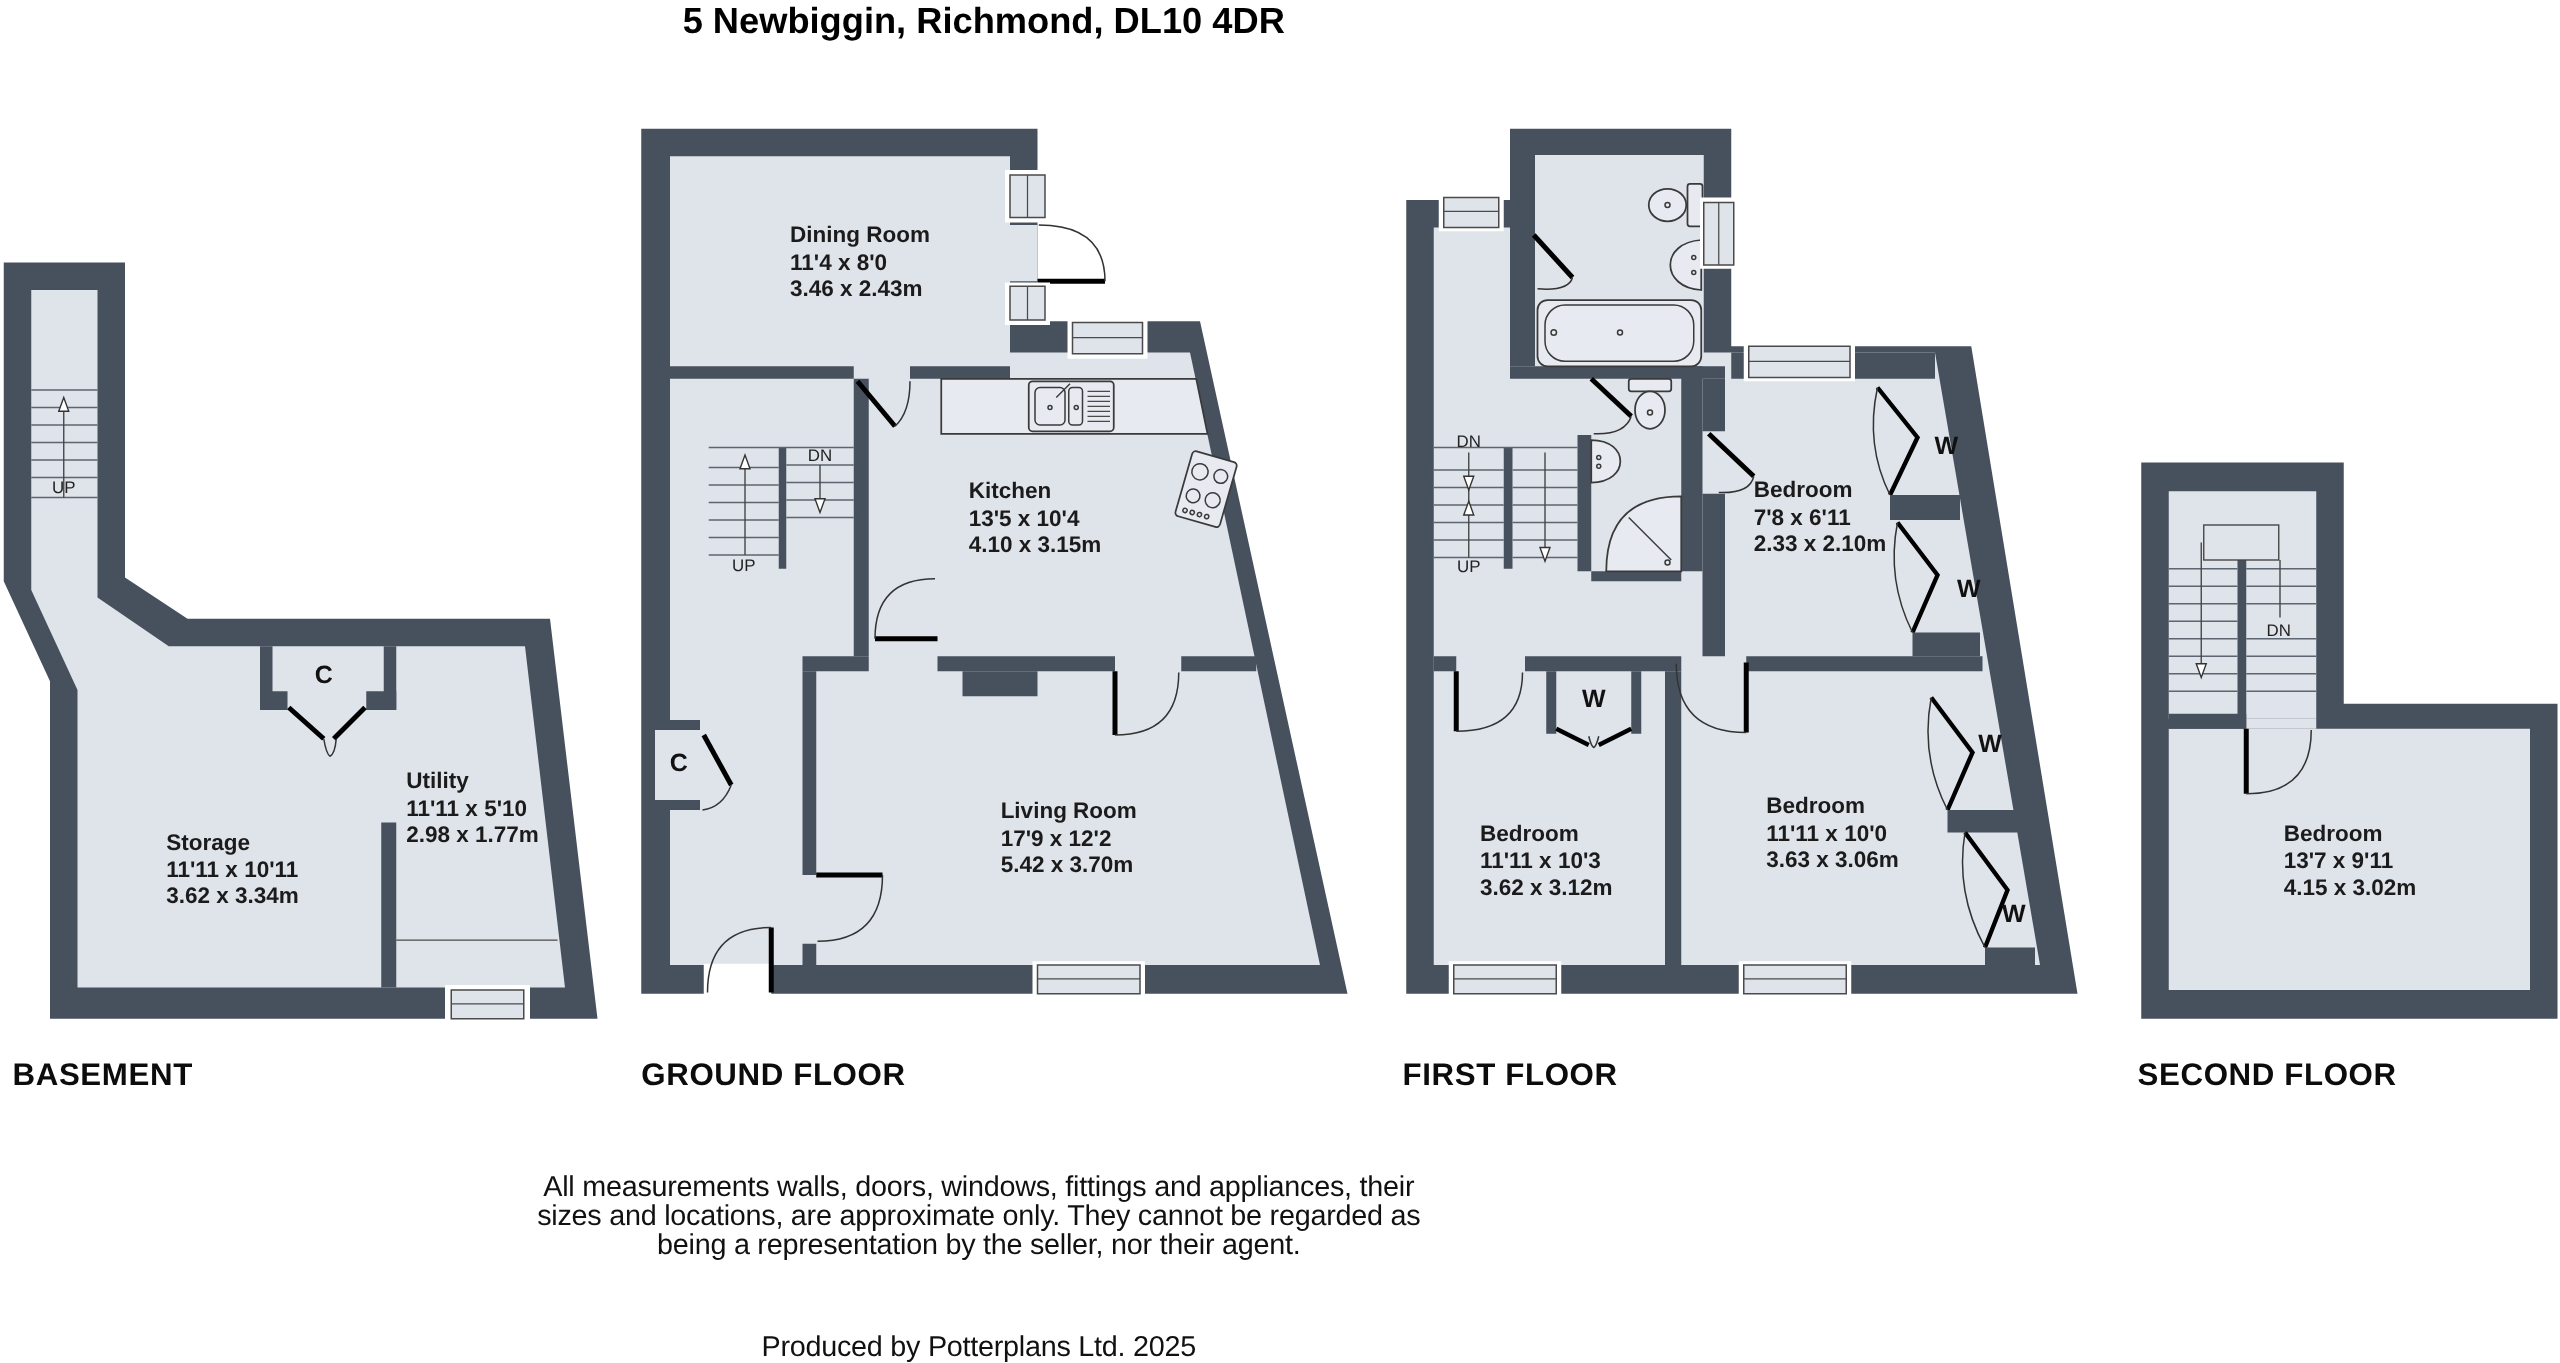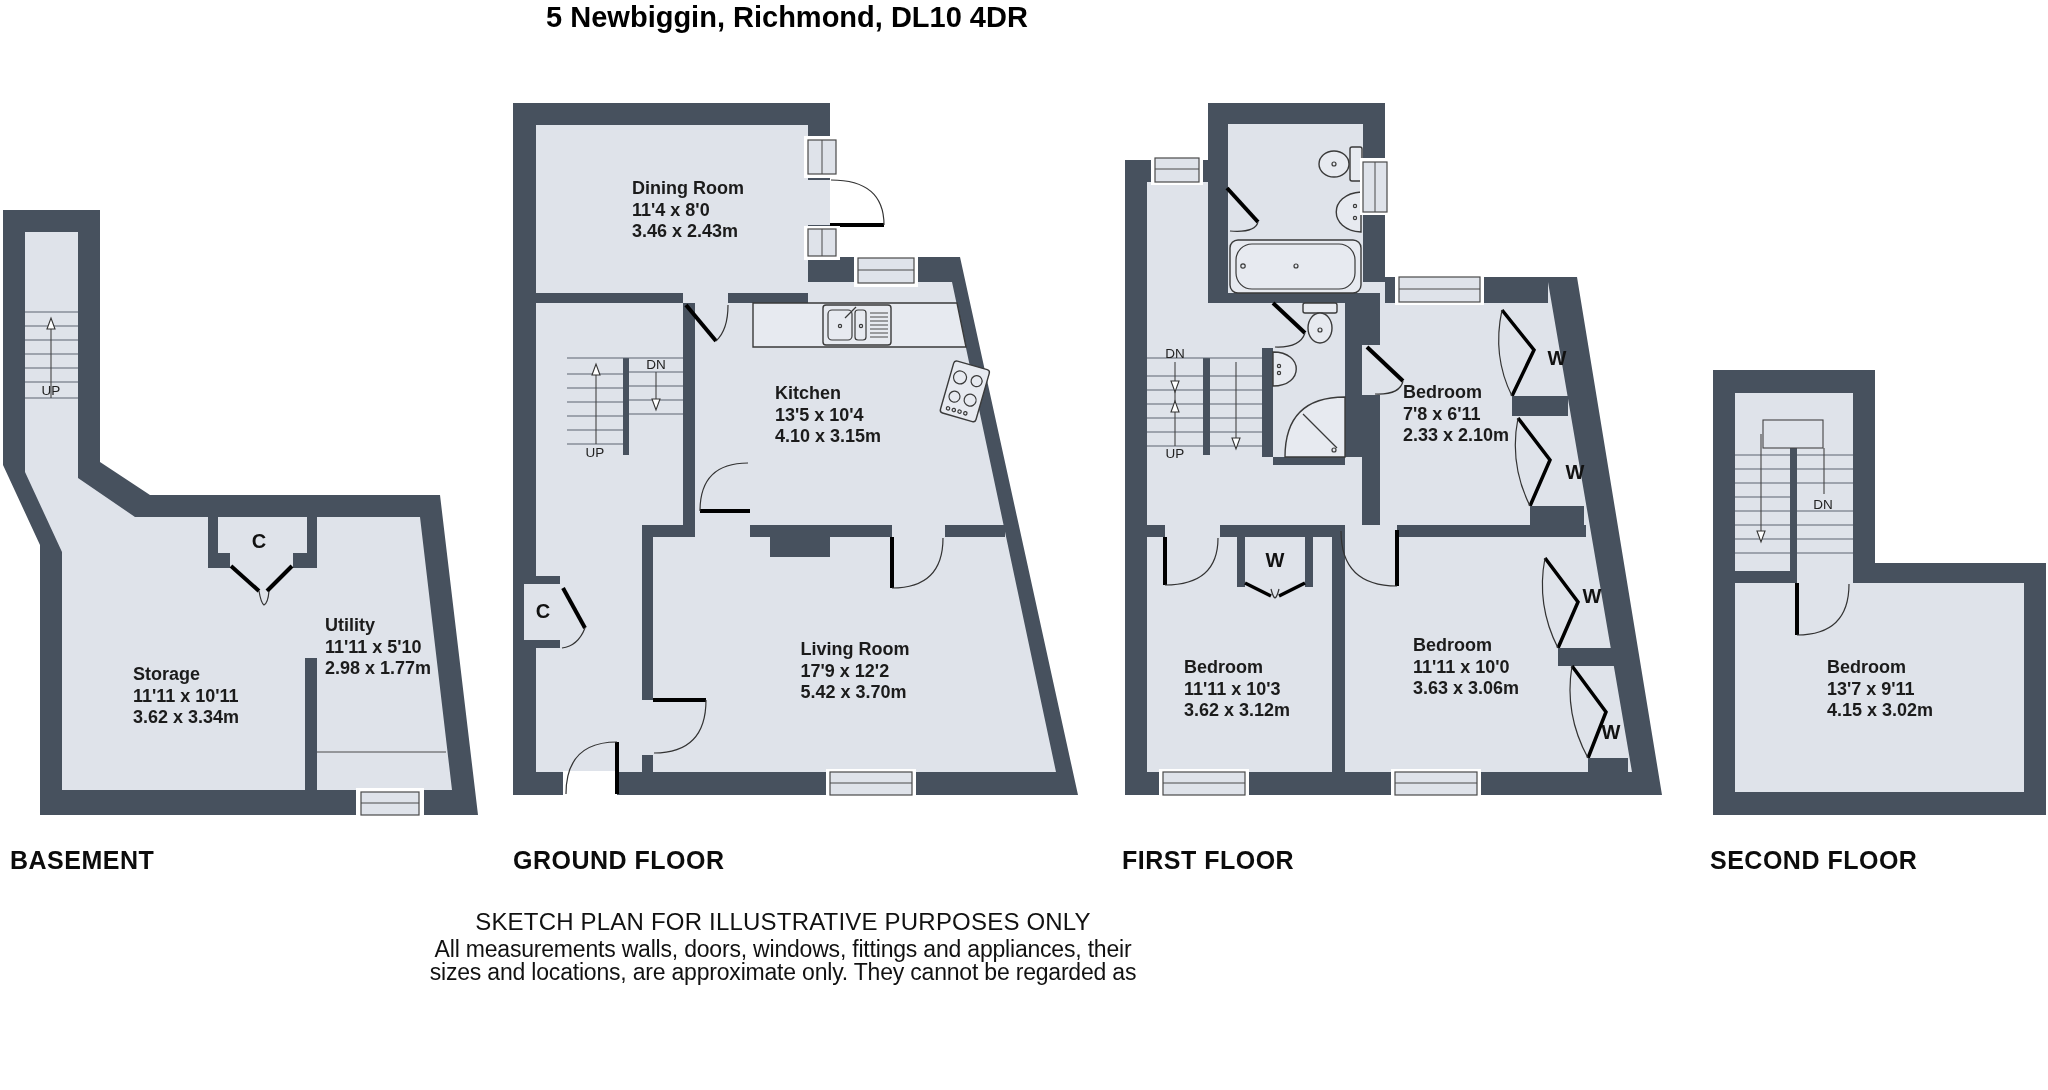--- a/index.html
+++ b/index.html
@@ -382,17 +382,18 @@
   <div>13'7 x 9'11</div>
   <div>4.15 x 3.02m</div>
 </div>
 <div class="marker small" style="left:1823px;top:504px">DN</div>
 
 <div class="floor-label" style="left:10px;top:846px">BASEMENT</div>
 <div class="floor-label" style="left:513px;top:846px">GROUND FLOOR</div>
 <div class="floor-label" style="left:1122px;top:846px">FIRST FLOOR</div>
 <div class="floor-label" style="left:1710px;top:846px">SECOND FLOOR</div>
 
-<div class="footer-line footer-head" style="left:783px;top:908px">SKETCH PLAN FOR ILLUSTRATIVE PURPOSES ONLY</div>
 <div class="footer-line" style="left:783px;top:936px">All measurements walls, doors, windows, fittings and appliances, their</div>
 <div class="footer-line" style="left:783px;top:959px">sizes and locations, are approximate only. They cannot be regarded as</div>
+<div class="footer-line" style="left:783px;top:982px">being a representation by the seller, nor their agent.</div>
+<div class="footer-line" style="left:783px;top:1064px">Produced by Potterplans Ltd. 2025</div>
 
 </div>
 
 </body></html>

